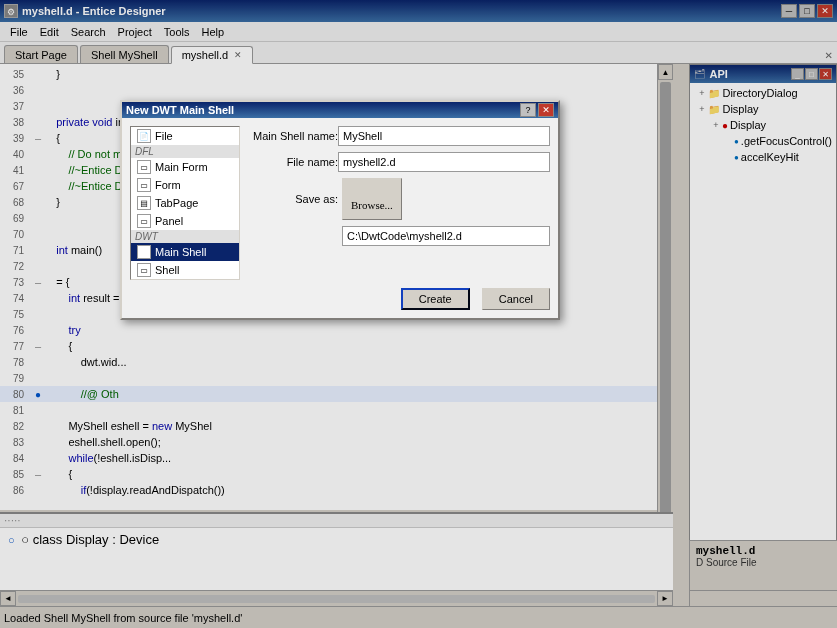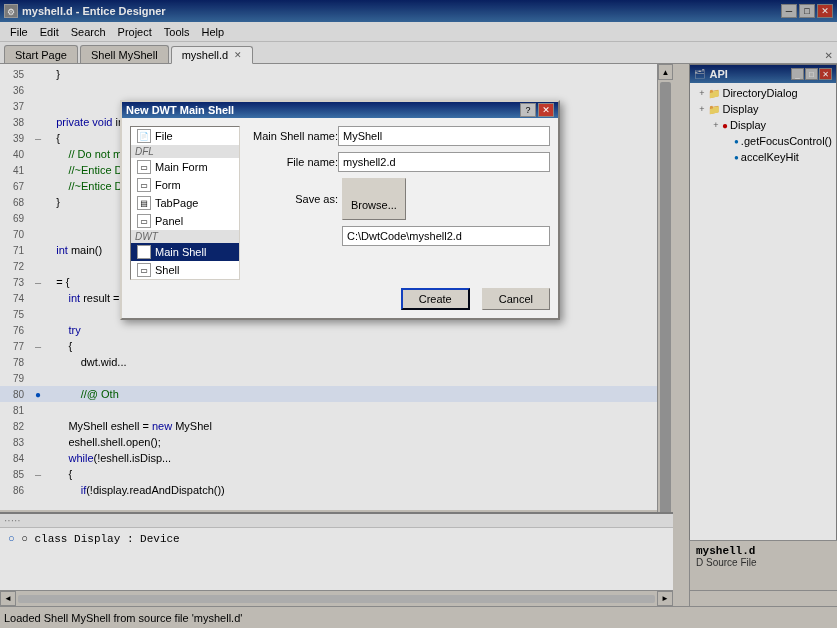--- a/index.html
+++ b/index.html
@@ -253,20 +253,21 @@
       margin-bottom: 6px;
       gap: 4px;
     }
     .browse-btn {
       padding: 20px 8px;
       border: 1px outset #d4d0c8;
       background: #d4d0c8;
       cursor: pointer;
       font-size: 11px;
       height: 32px;
+      font-family: Liberation Serif, serif;
     }
     .path-display {
       display: flex;
       align-items: center;
       margin-bottom: 8px;
       gap: 4px;
     }
     .path-input {
       flex: 1;
       height: 20px;
@@ -482,21 +483,21 @@
     <div class="scroll-btn">▼</div>
   </div>
 
   <div style="position:absolute; left:0; right: 164px; bottom: 16px; height: 78px; background: white; border-top: 2px solid #888; overflow: hidden;">
 
     <div style="height: 14px; background: #f0f0f0; border-bottom: 1px solid #ccc; display: flex; align-items: center; padding: 0 4px; gap: 3px;">
       <span style="color: #888; font-size: 10px;">·····</span>
     </div>
     <div class="bottom-class-line">
       <span style="color: #2266cc;">○</span>
-      <span style="font-family: Liberation Mono, monospace; font-size: 11px;">○  class Display : Device</span>
+      <span style="font-family: Liberation Sans, sans-serif; font-size: 13px;">○  class Display : Device</span>
     </div>
   </div>
 
   <div style="position:absolute; bottom: 0; left:0; right: 164px; height: 16px; background: #d4d0c8; border-top: 1px solid #999; display: flex; align-items: center;">
     <div class="scroll-btn" style="height: 100%; width: 16px;">◄</div>
     <div style="flex:1; height: 8px; background: #c0c0c0; margin: 0 2px; border-radius: 2px;"></div>
     <div class="scroll-btn" style="height: 100%; width: 16px;">►</div>
   </div>
 
   <div style="position:absolute; right: 0; top: 0; width: 148px; bottom: 50px; background: #f0f0f0; border: 1px solid #888;">

